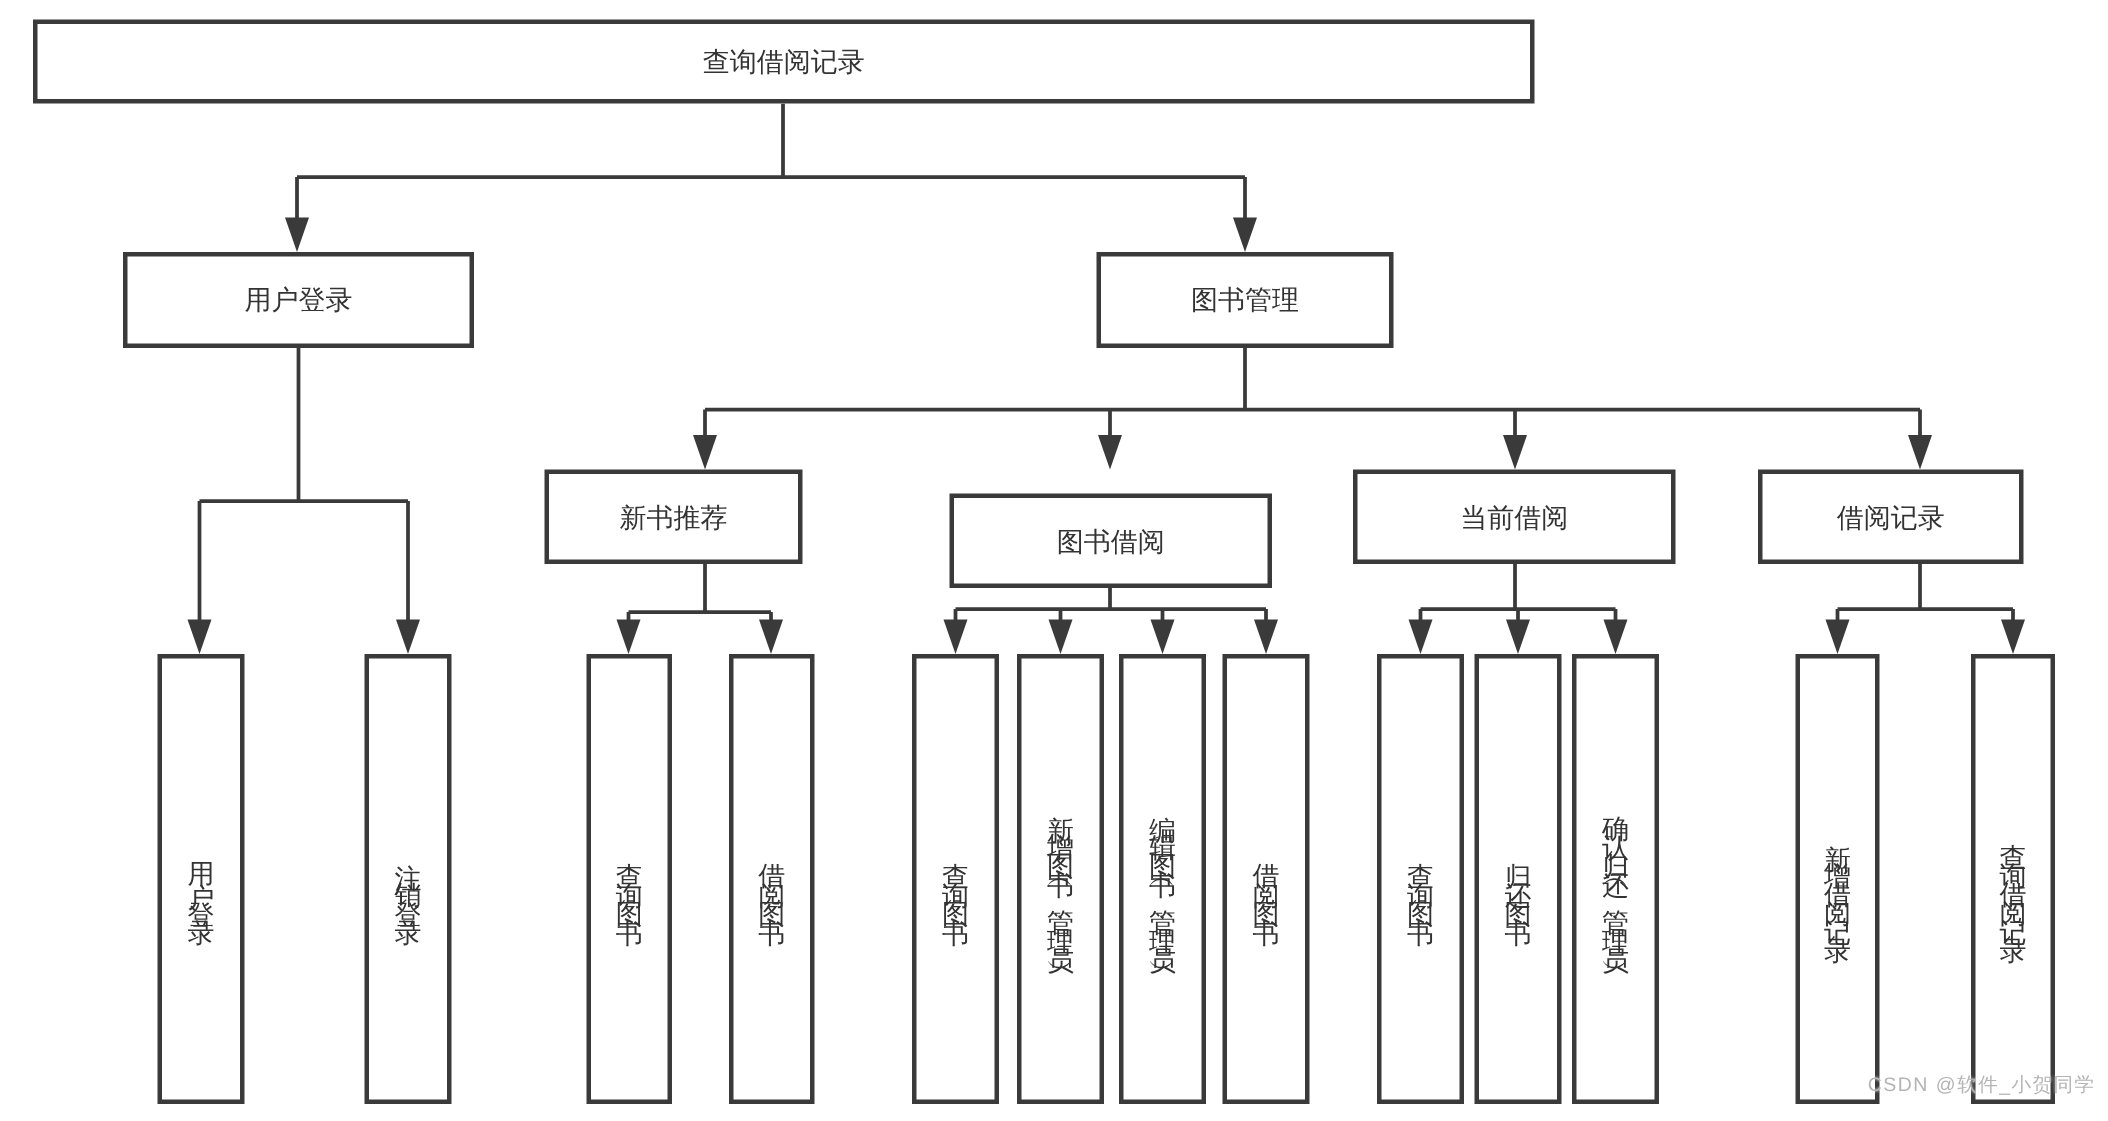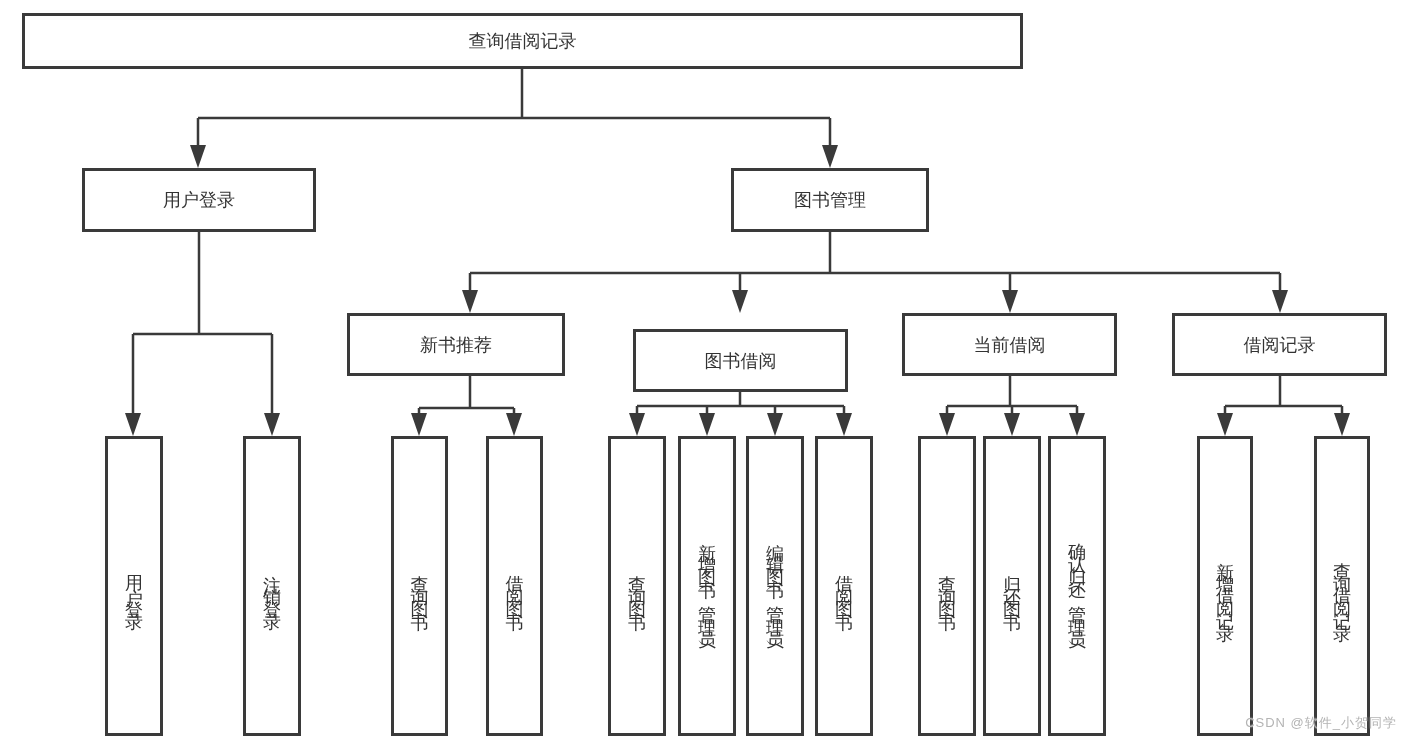--- a/index.html
+++ b/index.html
@@ -83,24 +83,24 @@
       <polygon points="1217,413 1233,413 1225,436"></polygon>
       <polygon points="1334,413 1350,413 1342,436"></polygon>
     </g>
   </svg>
 
   <div class="node" style="left:22px; top:13px; width:1001px; height:56px;">查询借阅记录</div>
 
   <div class="node" style="left:82px; top:168px; width:234px; height:64px;">用户登录</div>
   <div class="node" style="left:713px; top:168px; width:198px; height:64px;margin-left:18px;">图书管理</div>
 
-  <div class="node" style="left:347px; top:313px; width:218px; height:63px;">新书推荐</div>
+  <div class="node" style="left:363px; top:313px; width:172px; height:63px;">新书推荐</div>
   <div class="node" style="left:633px; top:313px; width:215px; height:63px;margin-top:16px;">图书借阅</div>
   <div class="node" style="left:902px; top:313px; width:215px; height:63px;">当前借阅</div>
-  <div class="node" style="left:1172px; top:313px; width:215px; height:63px;">借阅记录</div>
+  <div class="node" style="left:1172px; top:313px; width:177px; height:63px;">借阅记录</div>
 
   <div class="node" style="left:105px; top:436px; width:58px; height:300px;">
     <span class="v-label">用户登录</span>
   </div>
   <div class="node" style="left:243px; top:436px; width:58px; height:300px;">
     <span class="v-label">注销登录</span>
   </div>
 
   <div class="node" style="left:391px; top:436px; width:57px; height:300px;">
     <span class="v-label">查询图书</span>

